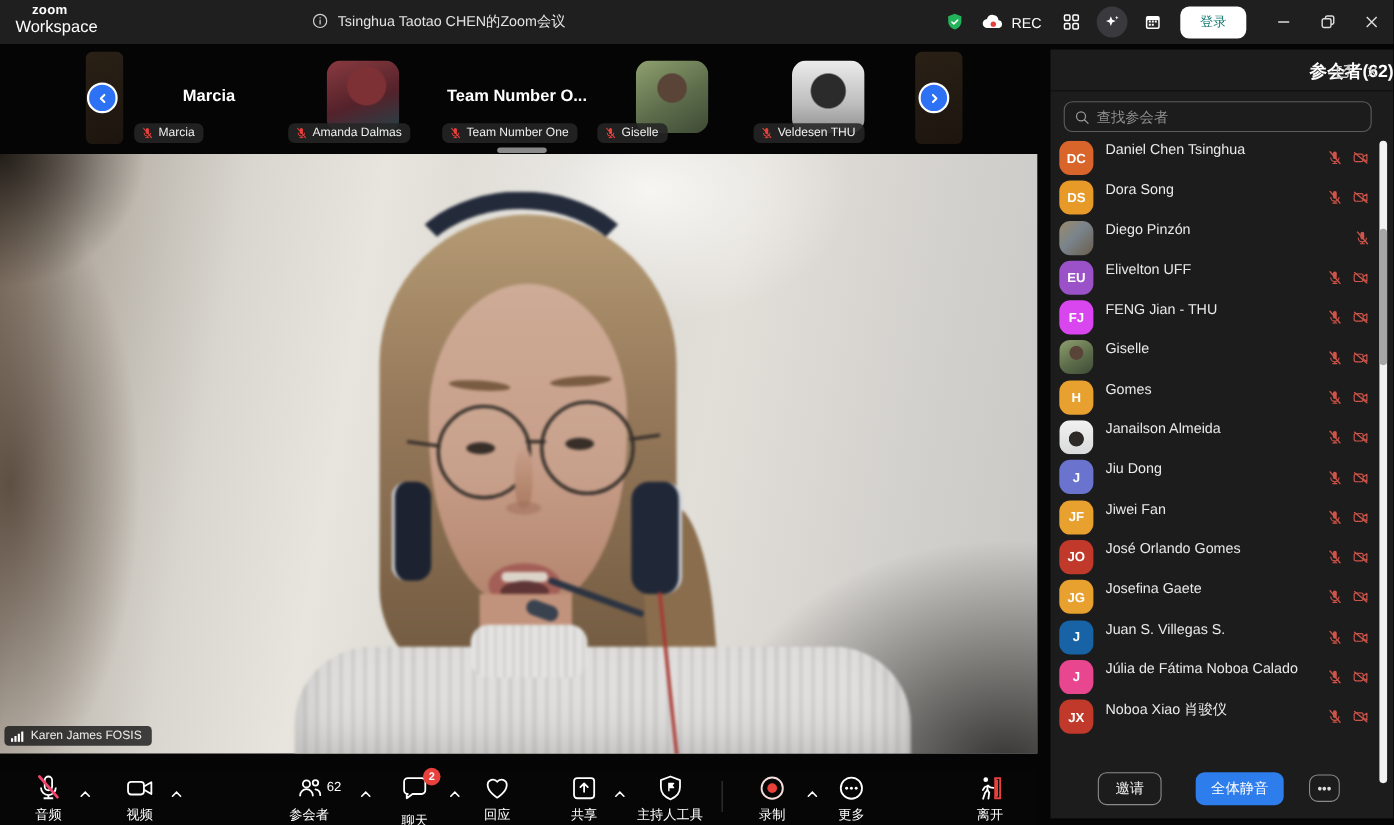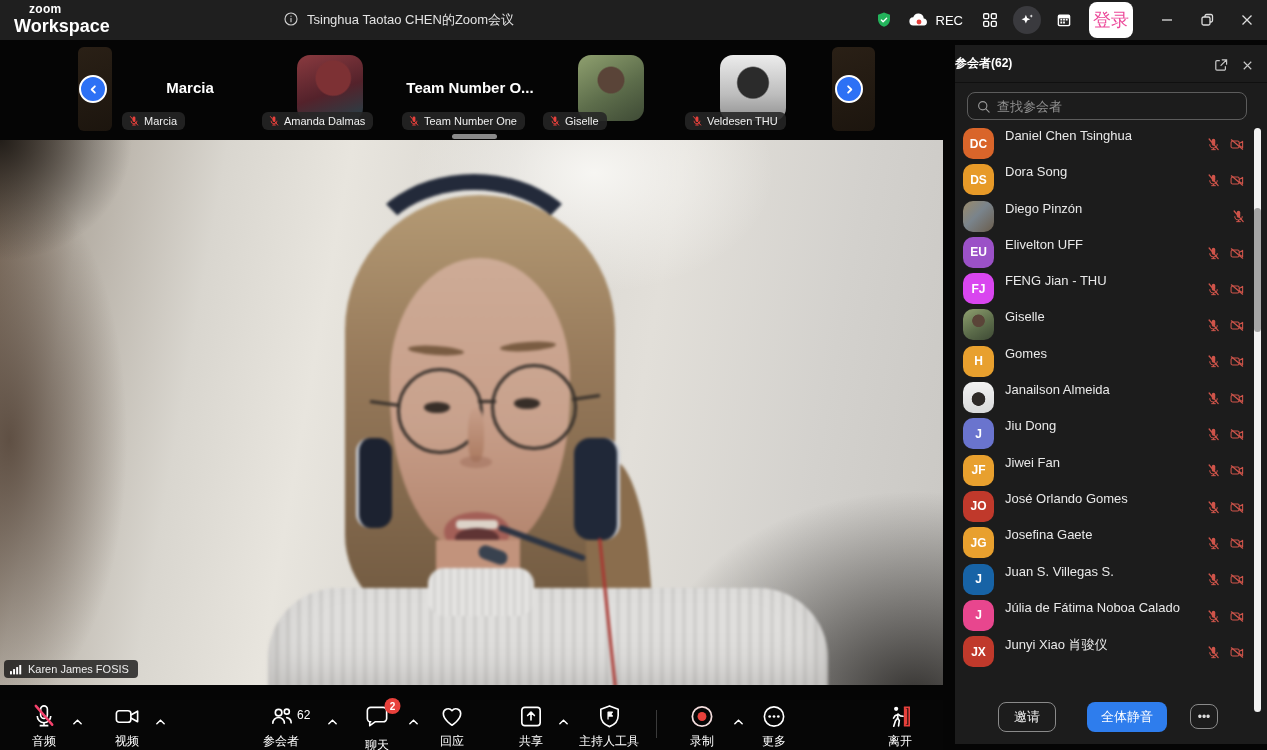--- a/index.html
+++ b/index.html
@@ -4,27 +4,27 @@
 <style>
   * { margin:0; padding:0; box-sizing:border-box; }
   html,body { background:#000; }
   body { font-family:"Liberation Sans", sans-serif; }
   .app { position:relative; width:1267px; height:750px; background:#050505; overflow:hidden; }
 
   
   .titlebar { position:absolute; left:0; top:0; width:1267px; height:40px; background:#1f1f1f; }
   .logo { position:absolute; left:14px; top:3px; color:#fff; line-height:1; }
   .logo .l1 { font-size:12px; font-weight:bold; margin-left:15px; letter-spacing:.3px; }
-  .logo .l2 { font-size:18px; font-weight:bold; margin-top:2px; }
+  .logo .l2 { font-size:15px; font-weight:normal; margin-top:2px; }
   .meeting { position:absolute; left:283px; top:0; height:40px; display:flex; align-items:center; gap:8px; color:#e3e3e3; font-size:13px; }
   .tb-right { position:absolute; right:0; top:0; height:40px; display:flex; align-items:center; }
   .tb-ico { width:34px; height:40px; display:flex; align-items:center; justify-content:center; }
   .rec-group { display:flex; align-items:center; gap:5px; color:#fff; font-size:13px; margin:0 10px 0 6px; }
   .ai-circle { width:28px; height:28px; border-radius:50%; background:#3a3a3e; display:flex; align-items:center; justify-content:center; margin:0 6px; }
-  .login-btn { background:#fff; color:#ec4899; font-size:18px; border:none; border-radius:8px; padding:6px 4px; margin:0 14px 0 8px; cursor:pointer; }
+  .login-btn { background:#fff; color:#0f766e; font-size:12px; border:none; border-radius:8px; padding:6px 18px; margin:0 14px 0 8px; cursor:pointer; }
   .winbtn { width:40px; height:40px; display:flex; align-items:center; justify-content:center; background:transparent; border:none; cursor:pointer; }
 
   
   .filmstrip { position:absolute; left:0; top:40px; width:943px; height:128px; }
   .partial-tile { position:absolute; top:7px; height:84px; border-radius:6px; background:linear-gradient(160deg,#2a2016,#1c150e); }
   .strip-arrow { position:absolute; top:35px; width:28px; height:28px; border-radius:50%; background:#2d71f5; border:2px solid #fff; display:flex; align-items:center; justify-content:center; cursor:pointer; padding:0; }
   .tile { position:absolute; top:7px; width:150px; height:84px; }
   .tile .bigname { position:absolute; left:0; right:0; top:32px; text-align:center; color:#fff; font-weight:bold; font-size:15px; white-space:nowrap; }
   .tile .t-avatar { position:absolute; left:50%; top:8px; transform:translateX(-50%); width:66px; height:66px; border-radius:13px; }
   .tile .pill { position:absolute; left:7px; bottom:1px; display:flex; align-items:center; gap:4px; background:rgba(38,38,38,.88); border-radius:6px; padding:3px 8px 3px 6px; color:#efefef; font-size:11px; white-space:nowrap; }
@@ -76,21 +76,21 @@
   .sweater { left:268px; top:448px; width:560px; height:120px; border-radius:70px 70px 0 0;
     background:repeating-linear-gradient(90deg,#e0dfdd 0 7px,#d0cfcd 7px 11px); box-shadow:inset 0 -30px 40px rgba(120,118,115,.35); }
   .collar { left:428px; top:428px; width:106px; height:48px; border-radius:16px;
     background:repeating-linear-gradient(90deg,#e4e3e1 0 5px,#d4d3d1 5px 8px); }
   .speaker-tag { position:absolute; left:4px; top:520px; display:flex; align-items:center; gap:5px;
     background:rgba(18,18,18,.78); border-radius:4px; padding:3px 9px 3px 6px; color:#eee; font-size:11px; }
 
   
   .panel { position:absolute; left:955px; top:45px; width:312px; height:699px; background:#1c1c1c; }
   .panel-head { position:relative; height:38px; border-bottom:1px solid #101010; }
-  .panel-title { position:absolute; left:0; right:0; top:10px; text-align:left; color:#fff; font-size:12px; font-weight:bold; }
+  .panel-title { position:absolute; left:0; right:0; top:10px; text-align:right; color:#fff; font-size:16px; font-weight:bold; }
   .panel-head .hbtn { position:absolute; top:8px; width:24px; height:24px; display:flex; align-items:center; justify-content:center; background:none; border:none; cursor:pointer; }
   .hbtn.popout { right:34px; } .hbtn.closep { right:8px; }
   .searchbox { position:absolute; left:12px; top:47px; width:280px; height:28px; border:1px solid #5c5c5c; border-radius:8px; display:flex; align-items:center; gap:6px; padding:0 8px; }
   .searchbox input { flex:1; background:transparent; border:none; outline:none; color:#ddd; font-size:13px; font-family:inherit; }
   .searchbox input::placeholder { color:#8f8f8f; }
   .plist { position:absolute; left:0; top:83px; width:300px; height:582px; overflow:hidden; }
   .p-row { height:36.3px; display:flex; padding-left:8px; cursor:pointer; }
   .p-avatar { width:31px; height:31px; border-radius:10px; flex:0 0 31px; display:flex; align-items:center; justify-content:center; color:#fff; font-size:12px; font-weight:bold; }
   .p-name { margin-left:11px; color:#e9e9e9; font-size:13px; white-space:nowrap; overflow:hidden; flex:1; }
   .p-icons { display:flex; align-items:center; gap:7px; margin-right:9px; color:#cf544a; }
@@ -586,21 +586,21 @@
               </svg></span>
       <span><svg width="18" height="15" viewBox="0 0 24 24">
                 <rect x="2.5" y="6.5" width="13" height="11" rx="2.5" fill="none" stroke="currentColor" stroke-width="1.7"></rect>
                 <path d="M15.5 10.5L21 7v10l-5.5-3.5" fill="none" stroke="currentColor" stroke-width="1.7" stroke-linejoin="round"></path>
                 <line x1="3" y1="4.5" x2="21" y2="19.5" stroke="currentColor" stroke-width="1.9" stroke-linecap="round"></line>
               </svg></span>
     </div>
   </div>
         <div class="p-row">
     <div class="p-avatar" style="background: rgb(192, 57, 43);">JX</div>
-    <div class="p-name">Junyi Xiao 肖骏仪</div>
+    <div class="p-name">Noboa Xiao 肖骏仪</div>
     <div class="p-icons">
       <span><svg width="15" height="15" viewBox="0 0 24 24">
                 <rect x="9.2" y="2.8" width="5.6" height="11" rx="2.8" fill="currentColor"></rect>
                 <path d="M6 11.5a6 6 0 0 0 12 0" fill="none" stroke="currentColor" stroke-width="1.7"></path>
                 <line x1="12" y1="17.5" x2="12" y2="20.2" stroke="currentColor" stroke-width="1.7"></line>
                 <line x1="8.5" y1="20.2" x2="15.5" y2="20.2" stroke="currentColor" stroke-width="1.7"></line>
                 <line x1="5" y1="3.2" x2="19.5" y2="20.2" stroke="currentColor" stroke-width="2" stroke-linecap="round"></line>
               </svg></span>
       <span><svg width="18" height="15" viewBox="0 0 24 24">
                 <rect x="2.5" y="6.5" width="13" height="11" rx="2.5" fill="none" stroke="currentColor" stroke-width="1.7"></rect>

